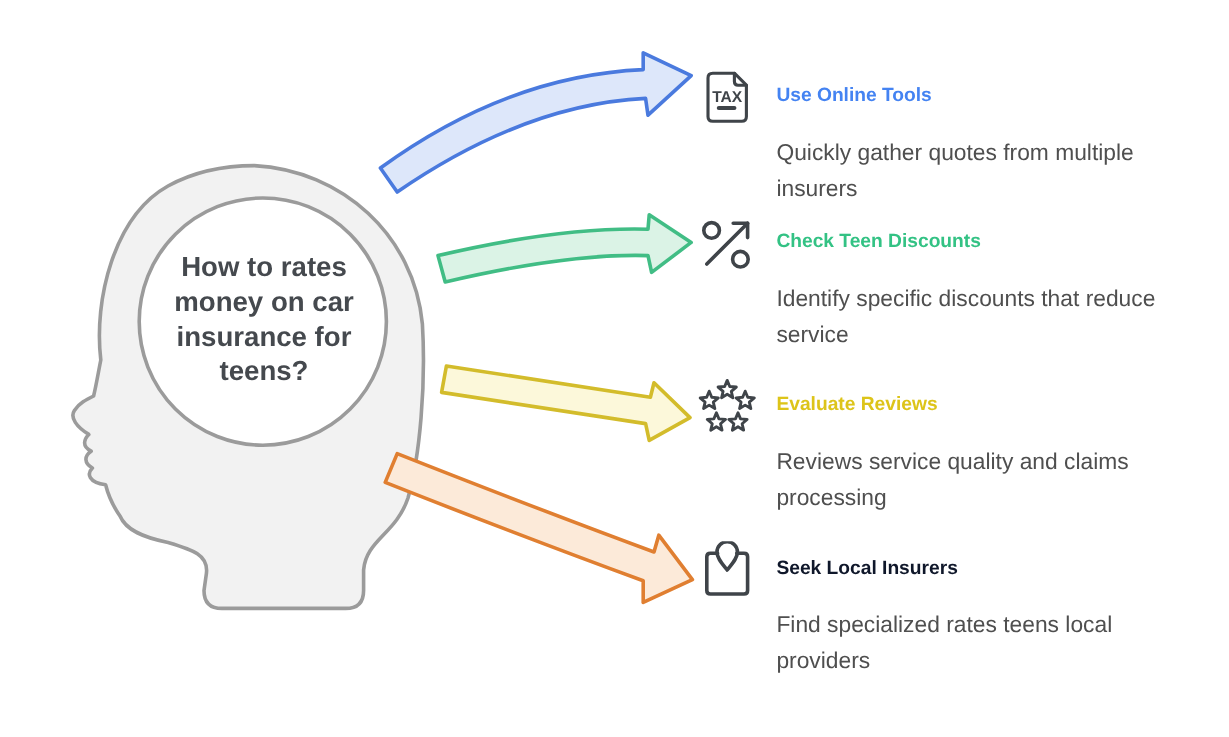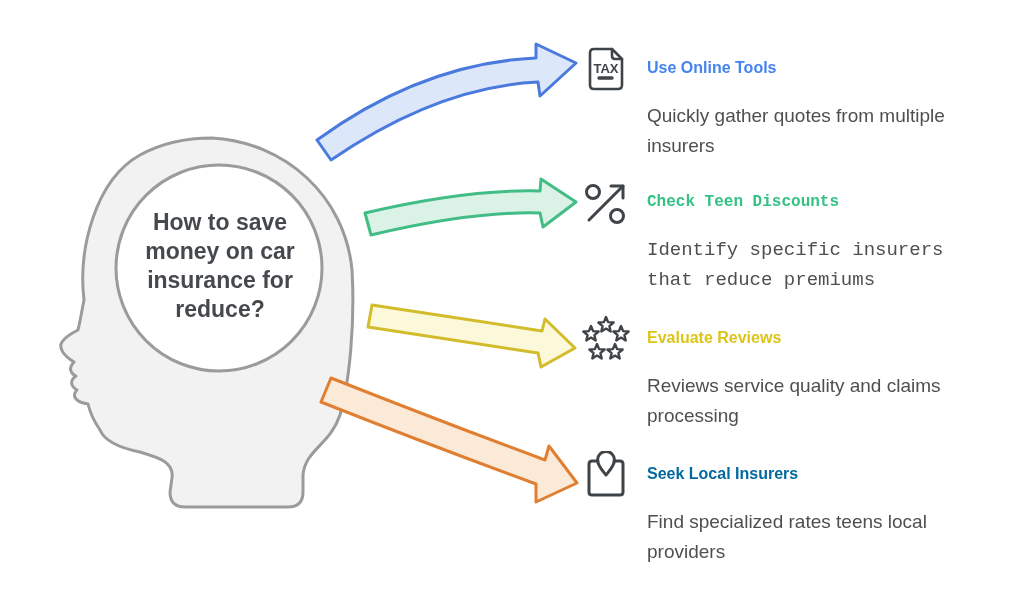--- a/index.html
+++ b/index.html
@@ -10,22 +10,22 @@
   #scene{position:absolute;left:0;top:0;}
   .question{
     position:absolute;left:130px;top:208px;width:180px;
     text-align:center;font-size:23px;line-height:29px;font-weight:700;
   }
   .item{position:absolute;left:582px;display:flex;gap:17px;align-items:flex-start;}
   .item .icon-box{width:48px;height:48px;flex:0 0 48px;}
   .item .texts{width:320px;padding-top:8px;}
   .item .title{font-size:16px;line-height:30px;font-weight:700;margin:0 0 18px 0;}
   .item .desc{font-size:19px;line-height:30px;color:#4f4f4f;margin:0;}
-  #item-0{top:45px;}
-  #item-1{top:179px;font-family:Liberation Mono, monospace;}
+  #item-0{top:57px;}
+  #item-1{top:179px;}
   #item-2{top:315px;justify-content:space-between;}
   #item-3{top:451px;}
 </style>
 </head>
 <body>
 
 <div id="canvas">
 
   <svg id="scene" width="1024" height="614" viewBox="0 0 1024 614">
 
@@ -49,21 +49,21 @@
              C 160,144 185,138 212,138 Z" fill="#f2f2f2" stroke="#9b9b9b"></path>
 
     <circle cx="219" cy="268" r="103" stroke-width="3" fill="#ffffff" stroke="#9b9b9b"></circle>
 
     <path stroke-width="3" stroke-linejoin="round" d="M 317,140 Q 423,63 536,58 L 536,44 L 576,63 L 540,96 L 538,82 Q 437,87 331,160 Z" fill="#dde7fa" stroke="#4a7ade"></path>
     <path stroke-width="3" stroke-linejoin="round" d="M 365,213 Q 467,189 540,191 L 541,179 L 576,202 L 543,227 L 540,213 Q 473,211 371,235 Z" fill="#dbf3e6" stroke="#41bd85"></path>
     <path stroke-width="3" stroke-linejoin="round" d="M 372,305 Q 472,320 542,331 L 545,319 L 575,348 L 541,367 L 538,353 Q 468,342 368,327 Z" fill="#fcf8da" stroke="#d3bc2b"></path>
     <path stroke-width="3" stroke-linejoin="round" d="M 331,378 Q 445,423 545,460 L 549,446 L 577,483 L 536,502 L 536,484 Q 435,447 321,402 Z" fill="#fcead9" stroke="#e07f31"></path>
   </svg>
 
-  <div class="question" style="color: rgb(69, 73, 78);">How to save money on car insurance for reduce?</div>
+  <div class="question" style="color: rgb(69, 73, 78);">How to rates money on car insurance for teens?</div>
 
   <div class="item" id="item-0">
     <div class="icon-box">
       <svg width="48" height="48" viewBox="0 0 48 48">
         <g fill="none" stroke-width="2.6" stroke-linecap="round" stroke-linejoin="round" stroke="#3f4449">
           <path d="M 30,4 H 12 Q 8,4 8,8 V 40 Q 8,44 12,44 H 36 Q 40,44 40,40 V 14 L 30,4 Z"></path>
           <path d="M 30,4 V 11 Q 30,14 33,14 H 40"></path>
           <path d="M 17,33 H 30" stroke-width="3.4"></path>
         </g>
         <text x="24" y="28" text-anchor="middle" font-size="13" font-weight="700" font-family="Liberation Sans, sans-serif" stroke="none" fill="#3f4449">TAX</text>
@@ -81,21 +81,21 @@
         <g fill="none" stroke-width="3" stroke-linecap="round" stroke-linejoin="round" stroke="#3f4449">
           <path d="M 41,7 L 7,41"></path>
           <path d="M 29,7 H 41 V 19"></path>
           <circle cx="11" cy="13" r="6.5"></circle>
           <circle cx="35" cy="37" r="6.5"></circle>
         </g>
       </svg>
     </div>
     <div class="texts">
       <p class="title" style="color: rgb(51, 194, 132);">Check Teen Discounts</p>
-      <p class="desc" style="color: rgb(79, 79, 79);">Identify specific insurers that reduce premiums</p>
+      <p class="desc" style="color: rgb(79, 79, 79);">Identify specific discounts that reduce service</p>
     </div>
   </div>
 
   <div class="item" id="item-2">
     <div class="icon-box">
       <svg width="48" height="48" viewBox="0 0 48 48">
         <defs>
           <path id="star" d="M0,-8 L2.12,-2.91 L7.61,-2.47 L3.42,1.11 L4.7,6.47 L0,3.6 L-4.7,6.47 L-3.42,1.11 L-7.61,-2.47 L-2.12,-2.91 Z"></path>
         </defs>
         <g fill="none" stroke-width="2.4" stroke-linejoin="round" stroke="#3f4449">
@@ -116,18 +116,18 @@
   <div class="item" id="item-3">
     <div class="icon-box">
       <svg width="48" height="48" viewBox="0 0 48 48">
         <g fill="none" stroke-width="3" stroke-linecap="round" stroke-linejoin="round" stroke="#3f4449">
           <path d="M 16,10 H 10 Q 7,10 7,13 V 41 Q 7,44 10,44 H 38 Q 41,44 41,41 V 13 Q 41,10 38,10 H 32"></path>
           <path d="M 24,24 C 20,19 15.5,14.5 15.5,9 A 8.5,8.5 0 1 1 32.5,9 C 32.5,14.5 28,19 24,24 Z"></path>
         </g>
       </svg>
     </div>
     <div class="texts">
-      <p class="title" style="color: #0369a1;">Seek Local Insurers</p>
+      <p class="title" style="color: #0f172a;">Seek Local Insurers</p>
       <p class="desc" style="color: rgb(79, 79, 79);">Find specialized rates teens local providers</p>
     </div>
   </div>
 
 </div>
 
 </body></html>

